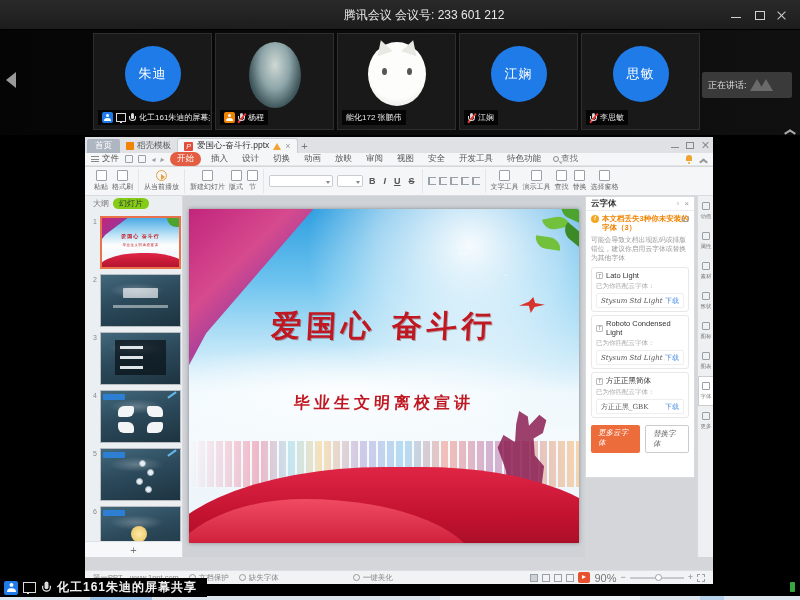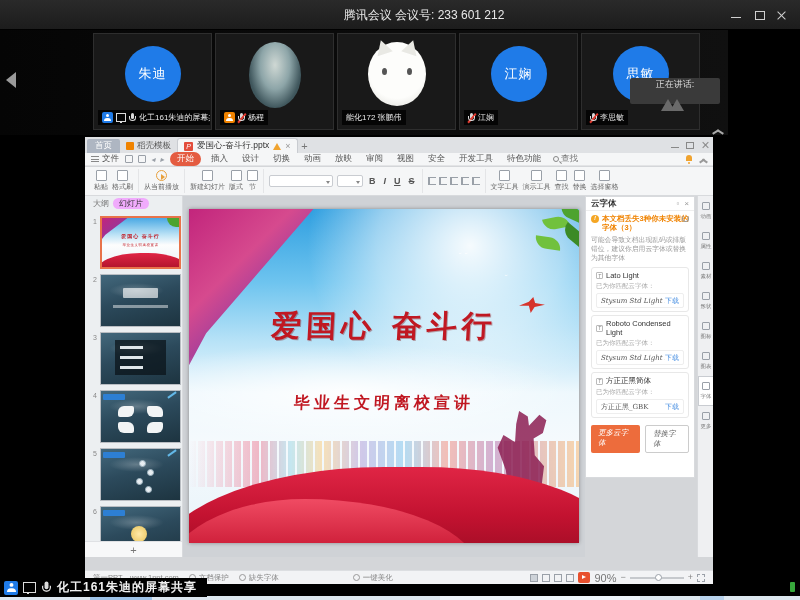--- a/index.html
+++ b/index.html
@@ -12,21 +12,21 @@
   .titlebar .title{position:absolute;left:0;right:0;top:7px;text-align:center;
     color:#e8e8e8;font-size:12px;padding-left:48px;}
   .winctl{position:absolute;top:9px;width:12px;height:12px;cursor:pointer;}
   .winctl.min{right:58px;} .winctl.max{right:34px;} .winctl.cls{right:12px;}
   .winctl.min:before{content:"";position:absolute;left:1px;top:8px;width:10px;height:1px;background:#cfcfcf;}
   .winctl.max:before{content:"";position:absolute;left:1px;top:2px;width:8px;height:7px;border:1px solid #cfcfcf;}
   .winctl.cls:before,.winctl.cls:after{content:"";position:absolute;left:5px;top:1px;width:1px;height:11px;background:#cfcfcf;}
   .winctl.cls:before{transform:rotate(45deg);} .winctl.cls:after{transform:rotate(-45deg);}
 
   
-  .strip{position:absolute;left:0;top:30px;width:728px;height:105px;
+  .strip{position:absolute;left:0;top:30px;width:800px;height:105px;
     background:linear-gradient(90deg,#050505,#101010);}
   .prev-arrow{position:absolute;left:6px;top:42px;width:0;height:0;cursor:pointer;
     border-top:8px solid transparent;border-bottom:8px solid transparent;border-right:10px solid #9a9a9a;}
   .tile{position:absolute;top:3px;width:119px;height:97px;background:#191919;
     border:1px solid #2e2e2e;}
   .avatar-circle{position:absolute;left:50%;top:12px;transform:translateX(-50%);
     width:56px;height:56px;border-radius:50%;background:#1f7be8;color:#fff;
     font-size:13px;display:flex;align-items:center;justify-content:center;letter-spacing:1px;}
   .avatar-photo{position:absolute;left:50%;top:8px;transform:translateX(-50%);
     width:52px;height:66px;border-radius:50%;
@@ -45,22 +45,22 @@
   .mini-person{width:7px;height:7px;position:relative;}
   .mini-person:before{content:"";position:absolute;left:2px;top:0;width:3px;height:3px;border-radius:50%;background:#fff;}
   .mini-person:after{content:"";position:absolute;left:0;top:3.5px;width:7px;height:3.5px;border-radius:3px 3px 0 0;background:#fff;}
   .mini-screen{width:10px;height:9px;border:1px solid #dcdcdc;position:relative;flex:none;}
   .mini-screen:after{content:"";position:absolute;left:3px;bottom:-2px;width:2px;height:2px;background:#dcdcdc;}
   .mini-mic{position:relative;width:7px;height:10px;flex:none;}
   .mini-mic:before{content:"";position:absolute;left:2px;top:0;width:3px;height:6px;border-radius:2px;background:#dcdcdc;}
   .mini-mic:after{content:"";position:absolute;left:0px;top:3px;width:5px;height:4px;border:1px solid #dcdcdc;border-top:none;border-radius:0 0 4px 4px;}
   .mini-mic.muted:before{background:#d8d8d8;}
   .mini-mic .slash{position:absolute;left:3px;top:-1px;width:1.5px;height:12px;background:#e33b30;transform:rotate(40deg);}
-  .speak-tip{position:absolute;right:8px;top:48px;width:90px;height:26px;background:#3a3a3a;
-    border-radius:2px;display:flex;align-items:center;padding:0 6px;gap:8px;flex-direction:column;}
+  .speak-tip{position:absolute;right:8px;top:42px;width:90px;height:26px;background:#3a3a3a;
+    border-radius:2px;display:flex;align-items:center;padding:0 6px;gap:8px;}
   .speak-tip span{color:#ddd;font-size:9px;}
   .tip-logo{display:flex;}
   .tip-logo i{width:0;height:0;border-left:7px solid transparent;border-right:7px solid transparent;
     border-bottom:12px solid #6a6a6a;margin-left:-5px;}
   .strip-collapse{position:absolute;right:6px;bottom:2px;width:10px;height:6px;cursor:pointer;}
   .strip-collapse:before{content:"";position:absolute;left:0;top:4px;width:7px;height:1.5px;background:#aaa;transform:rotate(-32deg);}
   .strip-collapse:after{content:"";position:absolute;right:-2px;top:4px;width:7px;height:1.5px;background:#aaa;transform:rotate(32deg);}
 
   
   .desktop{position:absolute;left:0;top:135px;width:800px;height:465px;background:#000;}
@@ -123,21 +123,21 @@
   .combo{height:12px;background:#fff;border:1px solid #c9ccd1;border-radius:2px;position:relative;cursor:pointer;}
   .combo:after{content:"";position:absolute;right:2px;top:5px;width:0;height:0;
     border-left:2.5px solid transparent;border-right:2.5px solid transparent;border-top:3px solid #888;}
   .listicons{display:flex;gap:3px;}
   .listicons i{width:8px;height:8px;border-left:2px solid #9aa0a8;border-top:1px solid #9aa0a8;
     border-bottom:1px solid #9aa0a8;display:block;cursor:pointer;}
   
   .workarea{position:absolute;left:0;top:59px;width:100%;height:361px;}
   .leftpanel{position:absolute;left:0;top:0;width:98px;height:100%;background:#eceff1;border-right:1px solid #d8dadd;}
   .lp-tabs{height:14px;display:flex;align-items:center;gap:4px;padding:0 8px;font-size:8px;color:#777;}
-  .lp-tab{cursor:pointer;} .lp-tab.active{background:#f0abfc;border-radius:7px;padding:0 6px;color:#333;}
+  .lp-tab{cursor:pointer;} .lp-tab.active{background:#84cc16;border-radius:7px;padding:0 6px;color:#333;}
   .thumbs{position:absolute;left:0;top:16px;width:100%;bottom:16px;overflow:hidden;}
   .thumb-row{position:absolute;left:4px;width:92px;height:53px;display:flex;gap:3px;}
   .thumb-num{width:8px;font-size:7px;color:#888;text-align:right;padding-top:2px;}
   .thumb{flex:1;position:relative;background:#2c4a5c;border:1px solid #b9bdc2;overflow:hidden;cursor:pointer;}
   .thumb.sel{border:2px solid #e8734a;}
   .water{background:linear-gradient(165deg,#43687c 0%,#2c4a5c 45%,#1d3440 100%);}
   .water:before{content:"";position:absolute;left:10%;top:15%;width:70%;height:30%;
     background:radial-gradient(ellipse,rgba(255,255,255,.25),rgba(255,255,255,0) 70%);}
   .thumb .blue-badge{position:absolute;left:2px;top:3px;width:22px;height:6px;background:#2d7fd3;border-radius:1px;}
   .thumb .pen{position:absolute;right:3px;top:3px;width:10px;height:2px;background:#63b8e8;transform:rotate(-35deg);}

